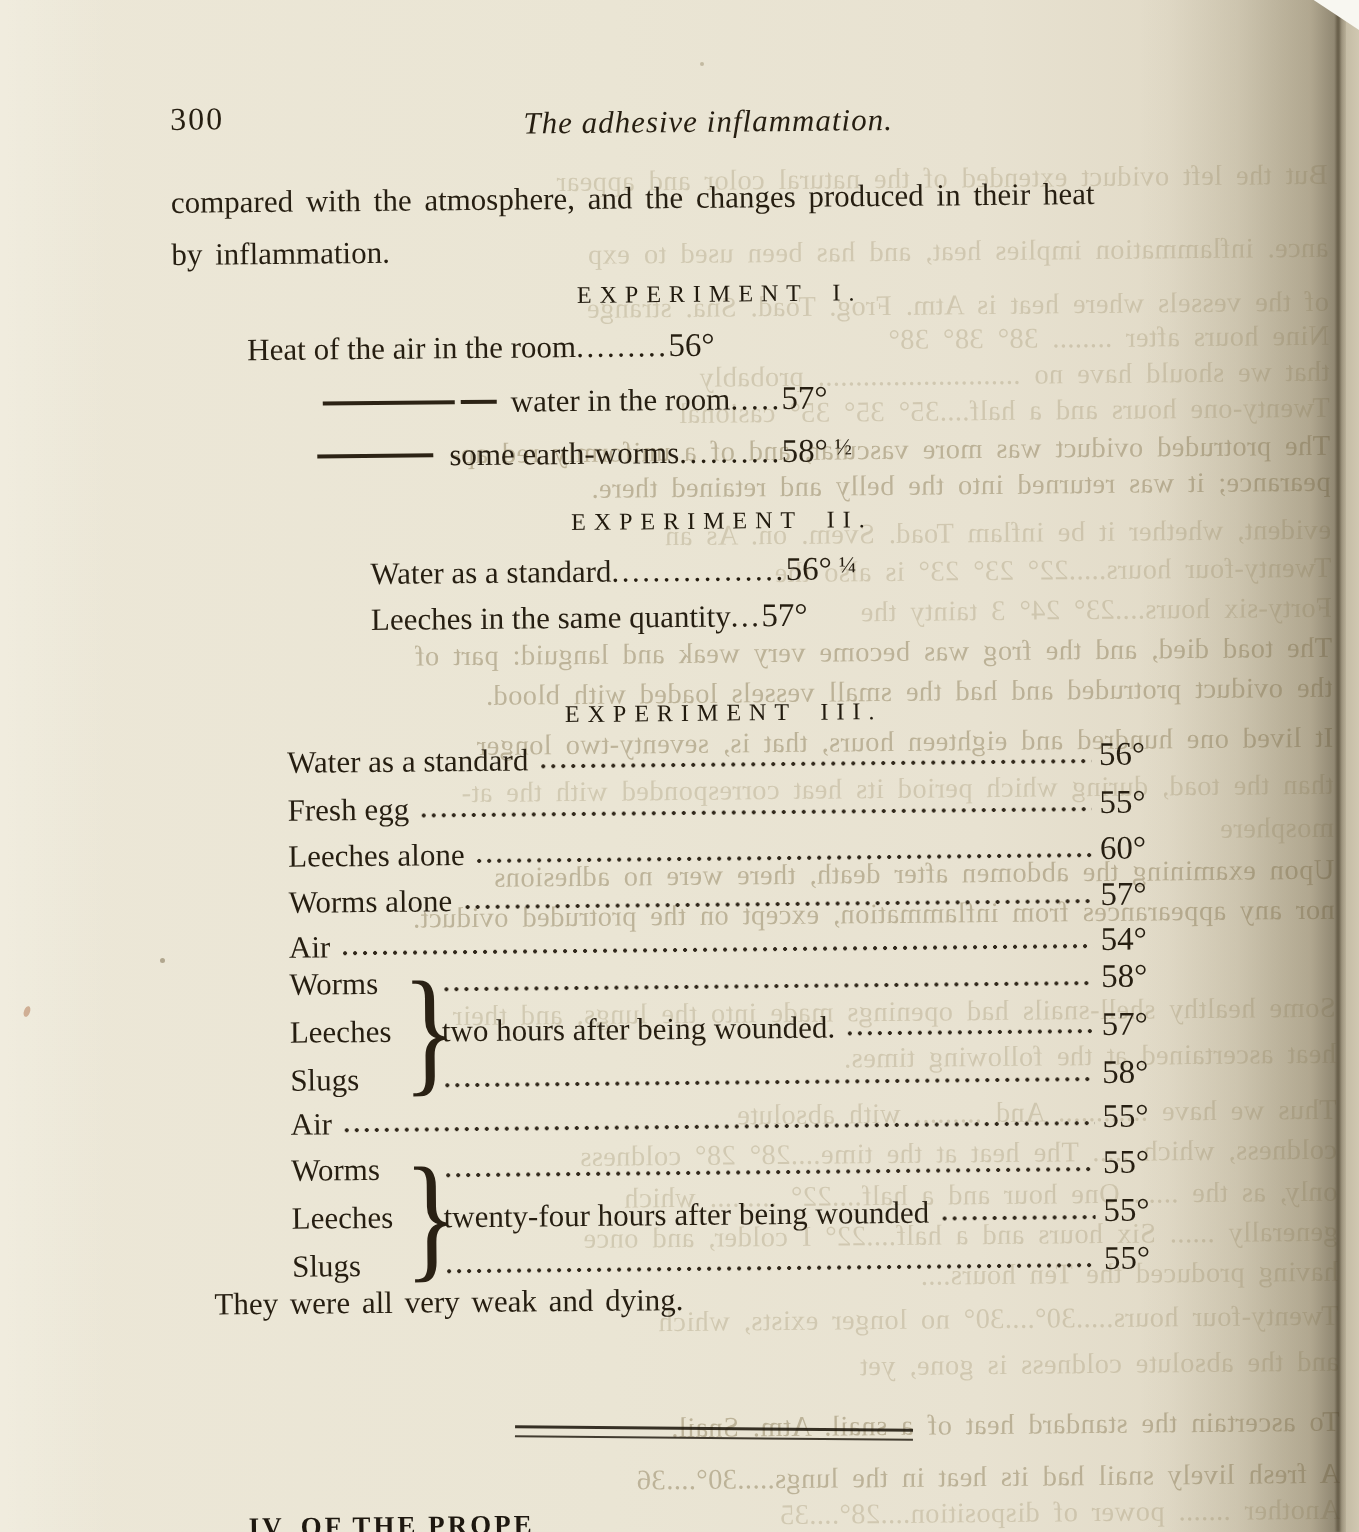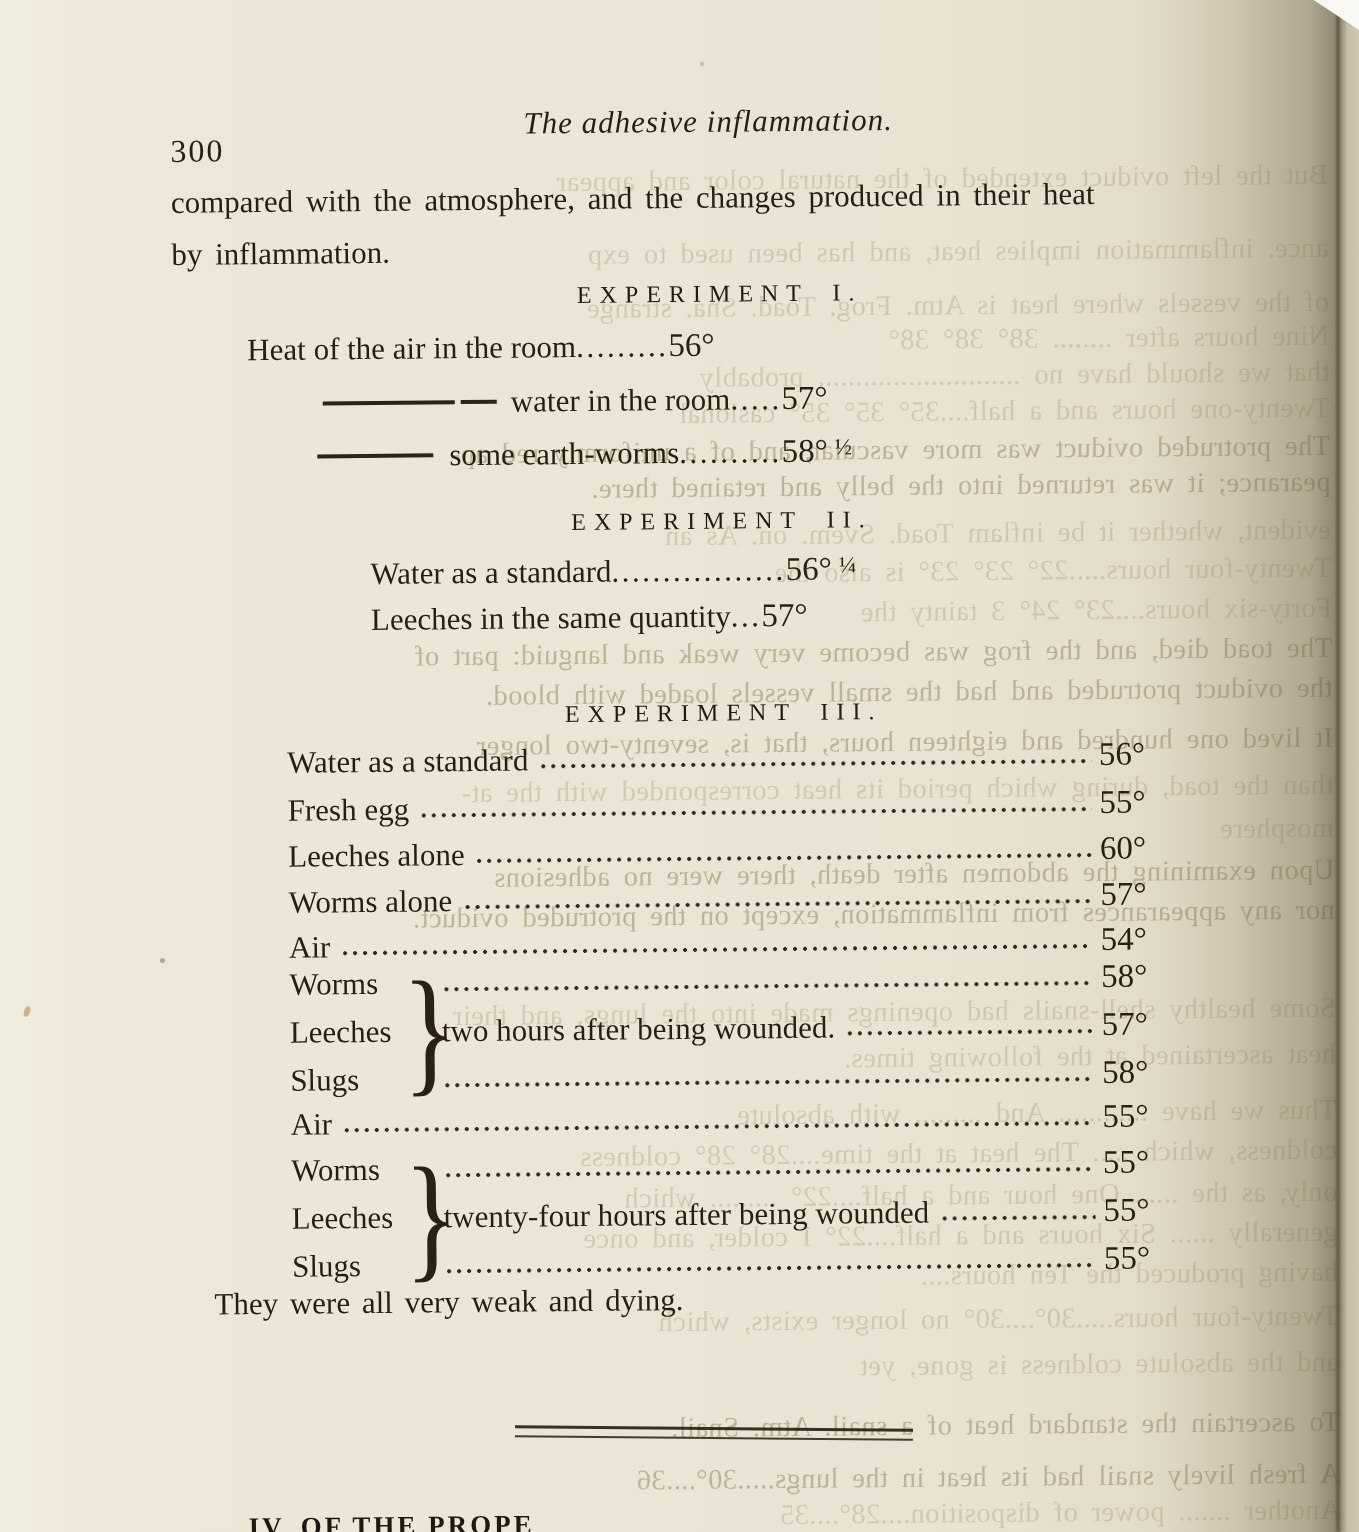--- a/index.html
+++ b/index.html
@@ -19,21 +19,21 @@
   .speck{position:absolute;border-radius:50%;z-index:2;}
 
   #content{position:absolute;inset:0;z-index:2;transform:rotate(-0.55deg);transform-origin:680px 320px;}
   #content > *{position:absolute;}
 
   #bleed-layer{position:absolute;left:162px;right:30px;top:0;height:1532px;z-index:0;overflow:hidden;pointer-events:none;}
   .bleed{position:absolute;left:0;right:0;transform:scaleX(-1);white-space:nowrap;overflow:hidden;
     font-size:28.5px;word-spacing:6px;letter-spacing:.4px;color:#94855e;opacity:.28;}
   .bleed-dark{opacity:.46;color:#897a55;}
 
-  #pageno{left:172px;top:128px;font-size:32px;letter-spacing:2px;}
+  #pageno{left:172px;top:96px;font-size:32px;letter-spacing:2px;}
   #runhead{left:230px;top:104px;width:960px;text-align:center;font-style:italic;font-size:31px;letter-spacing:1px;}
   .intro{left:172px;font-size:31px;word-spacing:5px;white-space:nowrap;}
   #intro1{top:180px;}
   #intro2{top:232px;}
 
   .exphead{left:230px;width:980px;text-align:center;font-size:24px;letter-spacing:8px;word-spacing:10px;color:#211a0e;}
   .irow{white-space:nowrap;font-size:31px;}
   .idots{letter-spacing:2.5px;}
   .ival{font-size:33px;}
   .ifrac{font-size:23px;vertical-align:7px;margin-left:7px;}

